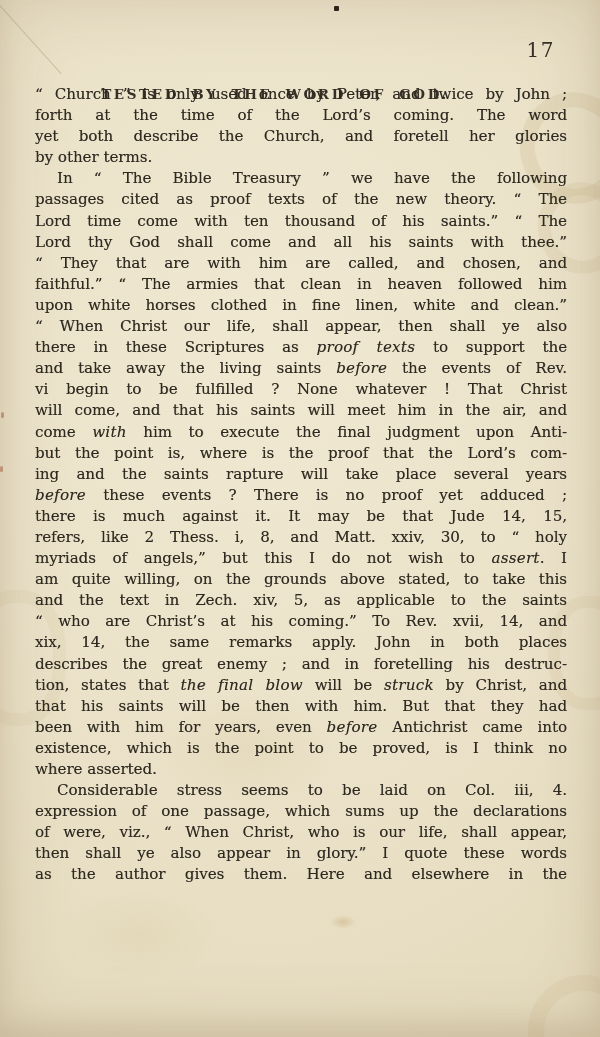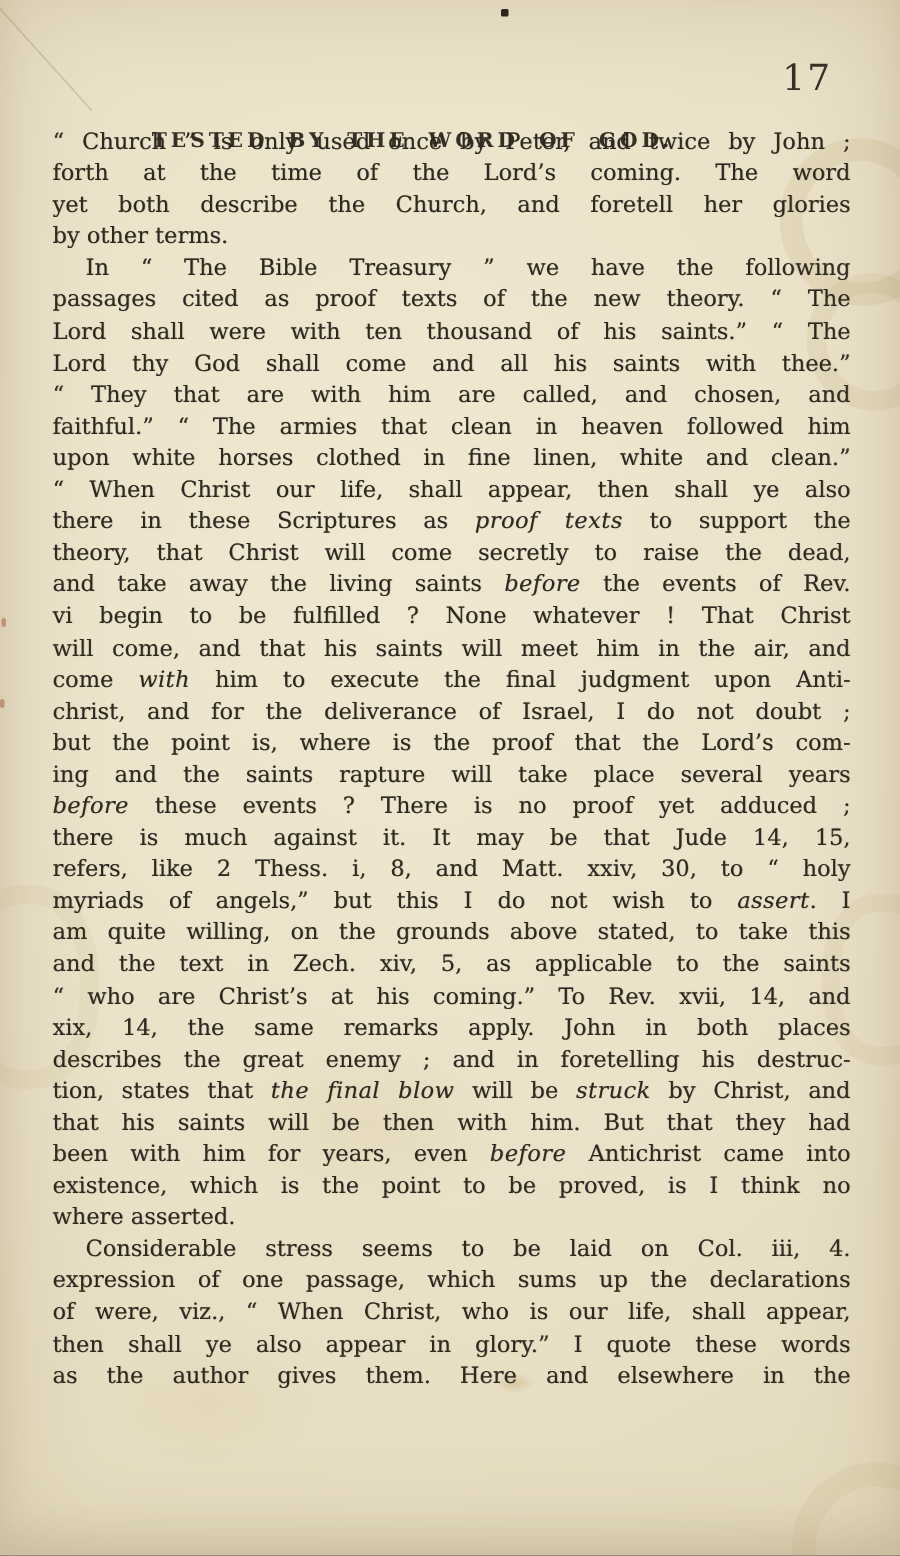--- a/index.html
+++ b/index.html
@@ -94,21 +94,21 @@
     letter-spacing: 2.6px;
     word-spacing: 6px;
     color: #362f25;
     white-space: nowrap;
     margin-top: 44px;
   }
   .page-number {
     position: absolute;
     right: 12px;
     top: -2px;
-    font-size: 24px;
+    font-size: 20px;
     letter-spacing: 1.5px;
     color: #352f25;
     margin-left: 44px;
   }
 
   .text-block {
     position: absolute;
     left: 35px;
     top: 84px;
     width: 532px;
@@ -151,33 +151,31 @@
   <div class="text-block">
       <div class="paragraph">
         <div class="line">“ Church ” is only used once by Peter, and twice by John ;</div>
         <div class="line">forth at the time of the Lord’s coming.  The word</div>
         <div class="line">yet both describe the Church, and foretell her glories</div>
         <div class="line para-end">by other terms.</div>
       </div>
       <div class="paragraph">
         <div class="line indent">In “ The Bible Treasury ” we have the following</div>
         <div class="line">passages cited as proof texts of the new theory.  “ The</div>
-        <div class="line">Lord shall were with ten thousand of his saints.”  “ The</div>
+        <div class="line">Lord time come with ten thousand of his saints.”  “ The</div>
         <div class="line">Lord thy God shall come and all his saints with thee.”</div>
         <div class="line">“ They that are with him are called, and chosen, and</div>
         <div class="line">faithful.”  “ The armies that clean in heaven followed him</div>
         <div class="line">upon white horses clothed in fine linen, white and clean.”</div>
         <div class="line">“ When Christ our life, shall appear, then shall ye also</div>
         <div class="line">there in these Scriptures as <i>proof texts</i> to support the</div>
-        <div class="line">theory, that Christ will come secretly to raise the dead,</div>
         <div class="line">and take away the living saints <i>before</i> the events of Rev.</div>
         <div class="line">vi begin to be fulfilled ?   None whatever !   That Christ</div>
         <div class="line">will come, and that his saints will meet him in the air, and</div>
         <div class="line">come <i>with</i> him to execute the final judgment upon Anti-</div>
-        <div class="line">christ, and for the deliverance of Israel, I do not doubt ;</div>
         <div class="line">but the point is, where is the proof that the Lord’s com-</div>
         <div class="line">ing and the saints rapture will take place several years</div>
         <div class="line"><i>before</i> these events ?   There is no proof yet adduced ;</div>
         <div class="line">there is much against it.   It may be that Jude 14, 15,</div>
         <div class="line">refers, like 2 Thess. i, 8, and Matt. xxiv, 30, to “ holy</div>
         <div class="line">myriads of angels,” but this I do not wish to <i>assert</i>.   I</div>
         <div class="line">am quite willing, on the grounds above stated, to take this</div>
         <div class="line">and the text in Zech. xiv, 5, as applicable to the saints</div>
         <div class="line">“ who are Christ’s at his coming.”   To Rev. xvii, 14, and</div>
         <div class="line">xix, 14, the same remarks apply.   John in both places</div>

